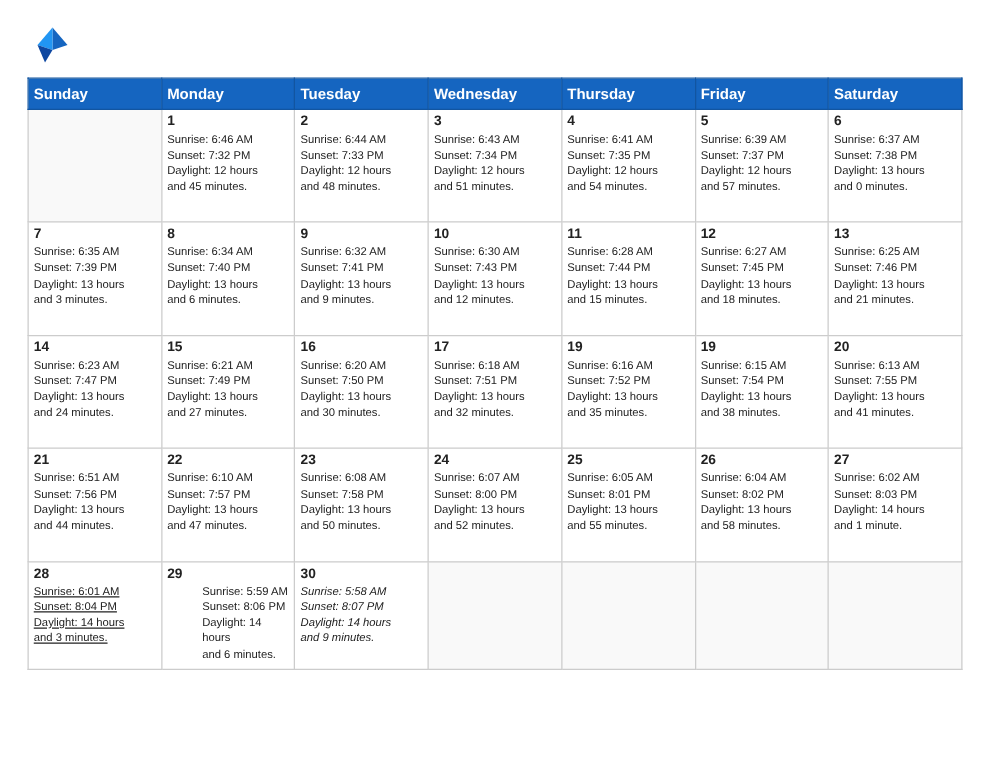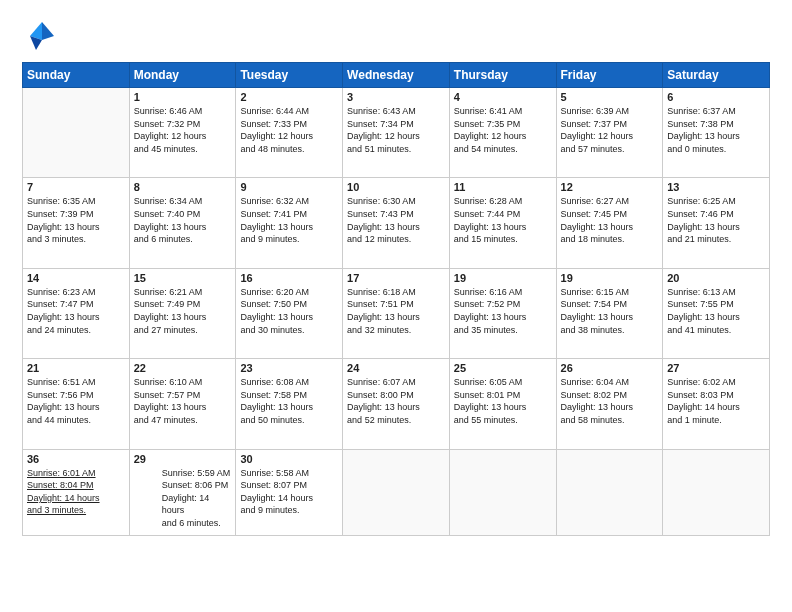--- a/index.html
+++ b/index.html
@@ -331,36 +331,36 @@
           <td>
             <span class="day-num">27</span>
             <div class="day-info" style="white-space: pre-line;">Sunrise: 6:02 AM
 Sunset: 8:03 PM
 Daylight: 14 hours
 and 1 minute.</div>
           </td>
         </tr>
         <tr class="last-row">
           <td>
-            <span class="day-num">36</span>
+            <span class="day-num">28</span>
             <div class="day-info" style="white-space: pre-line; text-decoration: underline;">Sunrise: 6:01 AM
 Sunset: 8:04 PM
 Daylight: 14 hours
 and 3 minutes.</div>
           </td>
           <td>
             <span class="day-num">29</span>
             <div class="day-info" style="white-space: pre-line; margin-left: 28px;">Sunrise: 5:59 AM
 Sunset: 8:06 PM
 Daylight: 14 hours
 and 6 minutes.</div>
           </td>
           <td>
             <span class="day-num">30</span>
-            <div class="day-info" style="white-space: pre-line;">Sunrise: 5:58 AM
+            <div class="day-info" style="white-space: pre-line; font-style: italic;">Sunrise: 5:58 AM
 Sunset: 8:07 PM
 Daylight: 14 hours
 and 9 minutes.</div>
           </td>
           <td class="empty-cell"></td>
           <td class="empty-cell"></td>
           <td class="empty-cell"></td>
           <td class="empty-cell"></td>
         </tr>
       </tbody>

